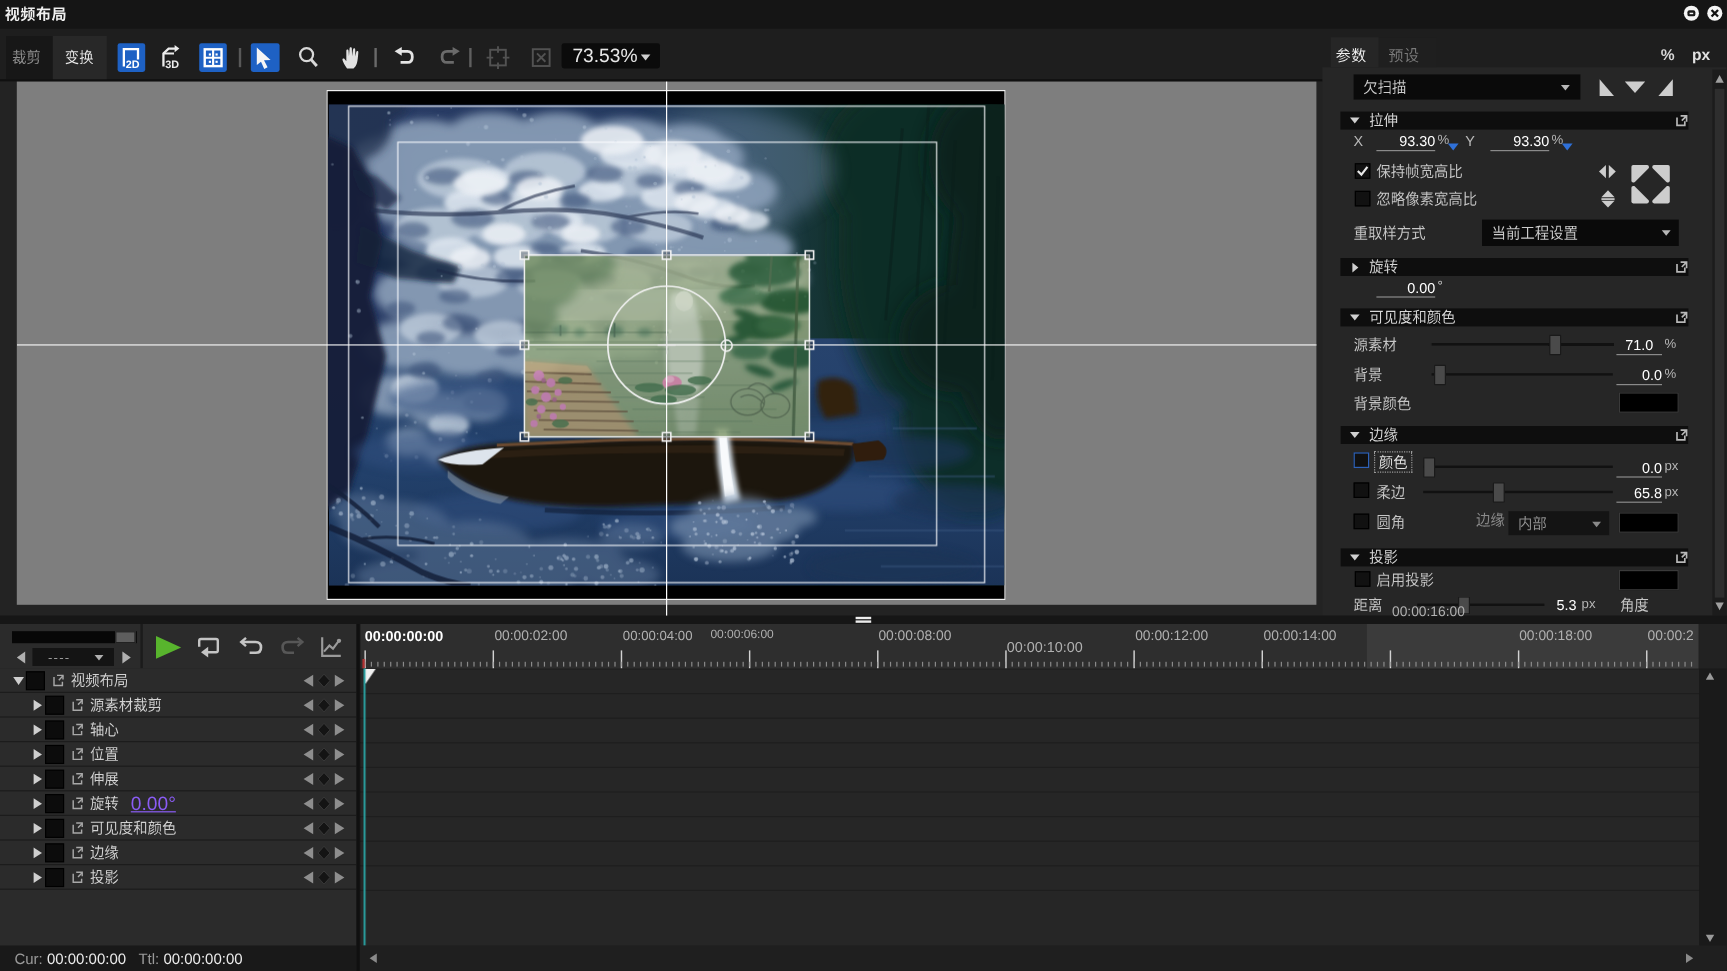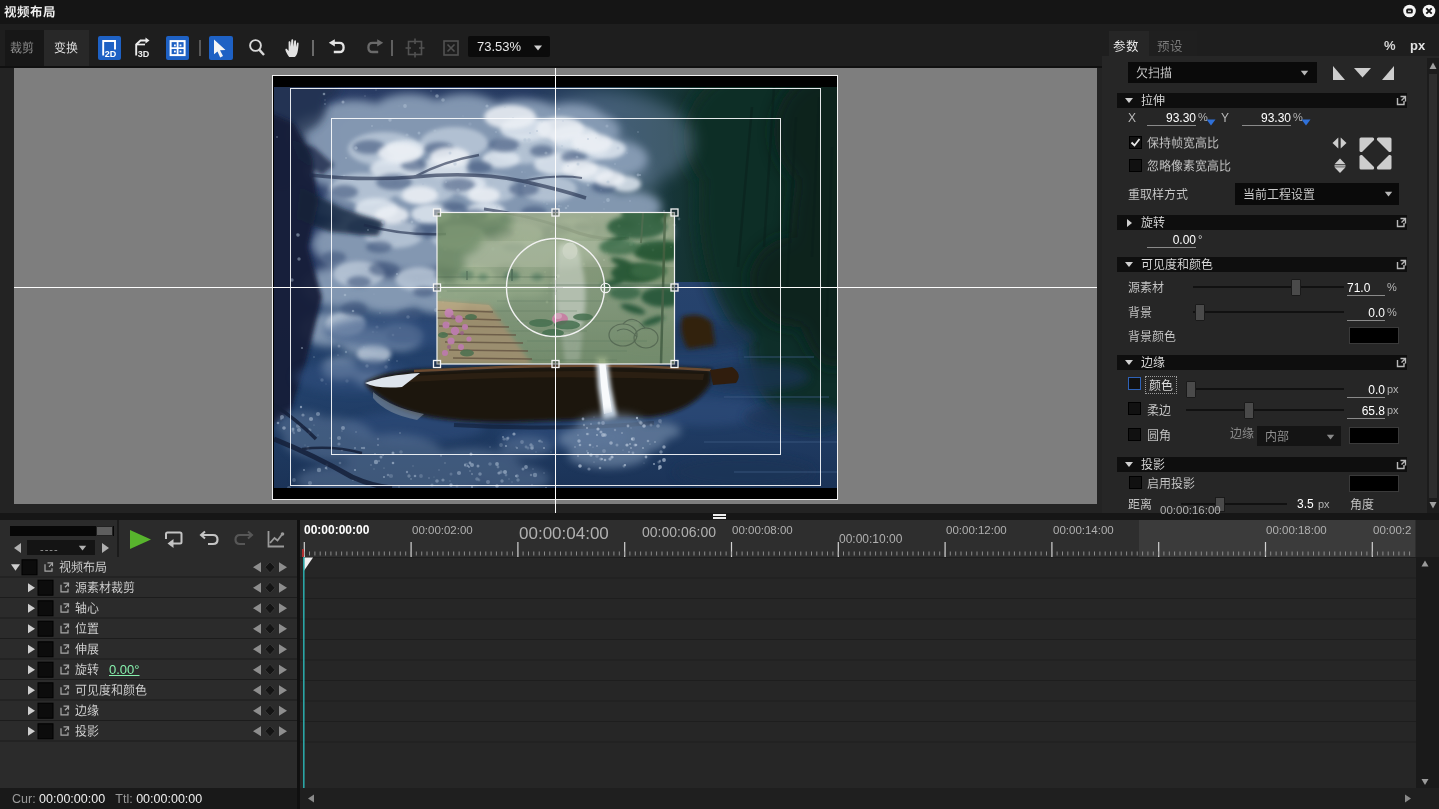--- a/index.html
+++ b/index.html
@@ -68,21 +68,21 @@
 <div class="abs" style="left:391px;top:40px;width:1.5px;height:16px;background:#5f5f5f"></div>
 <svg class="abs" style="left:403px;top:36px" width="24" height="24" viewBox="0 0 24 24">
 <rect x="5.5" y="5.5" width="13" height="13" fill="none" stroke="#525252" stroke-width="1.6"></rect>
 <path d="M12 2.5 V8 M12 16 V21.5 M2.5 12 H8 M16 12 H21.5" stroke="#525252" stroke-width="1.6"></path>
 </svg>
 <svg class="abs" style="left:439px;top:36px" width="24" height="24" viewBox="0 0 24 24">
 <rect x="5" y="5" width="14" height="14" fill="none" stroke="#525252" stroke-width="1.6"></rect>
 <path d="M8.5 8.5 L15.5 15.5 M15.5 8.5 L8.5 15.5" stroke="#525252" stroke-width="1.6"></path>
 </svg>
 <div class="abs" style="left:468px;top:36px;width:82px;height:21px;background:#0b0b0b;border-radius:2px"></div>
-<div class="txt" style="left:477px;top:39px;font-size:13px;color:#e8e8e8">73.53%</div>
+<div class="txt" style="left:477px;top:39px;font-size:16px;color:#e8e8e8">73.53%</div>
 <svg class="abs" style="left:532px;top:44px" width="12" height="8" viewBox="0 0 12 8">
       <path d="M2 1.5 L10 1.5 L6 6.5 Z" fill="#d0d0d0"></path>
     </svg>
 <div class="abs" style="left:0px;top:68px;width:1102px;height:445px;background:#232323"></div>
 <div class="abs" style="left:14px;top:68px;width:1083px;height:436px;background:#7e7e7e"></div>
 <div class="abs" style="left:272px;top:75px;width:566px;height:425px;background:#000;border:1.5px solid #f0f0f0"></div>
 <svg class="abs" style="left:273.5px;top:87px" width="563" height="401" viewBox="0 0 563 401">
 <defs>
 <filter id="b2" x="-30%" y="-30%" width="160%" height="160%">
           <feGaussianBlur stdDeviation="2"></feGaussianBlur>
@@ -965,21 +965,21 @@
 <svg class="abs" style="left:1124px;top:261px" width="10" height="7" viewBox="0 0 10 7">
       <path d="M1 1 L9 1 L5 6 Z" fill="#d0d0d0"></path>
     </svg>
 <svg class="abs" style="left:1396px;top:259px" width="11" height="11" viewBox="0 0 11 11">
 <path d="M1.5 3 L1.5 9.5 L8 9.5 L8 6" fill="none" stroke="#b8b8b8" stroke-width="1.4"></path>
 <path d="M4.5 1.5 L9.5 1.5 L9.5 6.5 M9.5 1.5 L5.5 5.5" fill="none" stroke="#b8b8b8" stroke-width="1.4"></path>
 </svg>
 <div class="abs" style="left:1193px;top:286px;width:151px;height:2px;background:#111"></div>
 <div class="abs" style="left:1291px;top:278.5px;width:10px;height:17px;background:#4a4a4a;border:1px solid #1a1a1a;border-radius:1px"></div>
 <div class="abs" style="left:1347px;top:294.5px;width:38px;height:1px;background:#8a8a8a"></div>
-<div class="txt" style="left:1347px;top:281px;width:38px;text-align:left;font-size:12px;color:#fff">71.0</div>
+<div class="txt" style="left:1347px;top:281px;width:38px;text-align:center;font-size:12px;color:#fff">71.0</div>
 <div class="txt" style="left:1387px;top:281px;font-size:11px;color:#b4b4b4">%</div>
 <div class="abs" style="left:1193px;top:311px;width:151px;height:2px;background:#111"></div>
 <div class="abs" style="left:1195px;top:303.5px;width:10px;height:17px;background:#4a4a4a;border:1px solid #1a1a1a;border-radius:1px"></div>
 <div class="abs" style="left:1347px;top:319.5px;width:38px;height:1px;background:#8a8a8a"></div>
 <div class="txt" style="left:1347px;top:306px;width:38px;text-align:right;font-size:12px;color:#fff">0.0</div>
 <div class="txt" style="left:1387px;top:306px;font-size:11px;color:#b4b4b4">%</div>
 <div class="abs" style="left:1349px;top:327px;width:50px;height:17px;background:#000;border:1px solid #3a3a3a"></div>
 <div class="abs" style="left:1117px;top:355px;width:290px;height:14.5px;background:#0e0e0e"></div>
 <svg class="abs" style="left:1124px;top:359px" width="10" height="7" viewBox="0 0 10 7">
       <path d="M1 1 L9 1 L5 6 Z" fill="#d0d0d0"></path>
@@ -1012,21 +1012,21 @@
       <path d="M1 1 L9 1 L5 6 Z" fill="#d0d0d0"></path>
     </svg>
 <svg class="abs" style="left:1396px;top:459px" width="11" height="11" viewBox="0 0 11 11">
 <path d="M1.5 3 L1.5 9.5 L8 9.5 L8 6" fill="none" stroke="#b8b8b8" stroke-width="1.4"></path>
 <path d="M4.5 1.5 L9.5 1.5 L9.5 6.5 M9.5 1.5 L5.5 5.5" fill="none" stroke="#b8b8b8" stroke-width="1.4"></path>
 </svg>
 <div class="abs" style="left:1129px;top:476px;width:13px;height:13px;background:#111;border:1px solid #000"></div>
 <div class="abs" style="left:1349px;top:475px;width:50px;height:17px;background:#000;border:1px solid #3a3a3a"></div>
 <div class="abs" style="left:1181px;top:503px;width:106px;height:2px;background:#111"></div>
 <div class="abs" style="left:1215px;top:496.5px;width:10px;height:15px;background:#4a4a4a;border:1px solid #1a1a1a"></div>
-<div class="txt" style="left:1297px;top:497px;font-size:12px;color:#fff">3.5</div>
+<div class="txt" style="left:1297px;top:497px;font-size:12px;color:#fff">5.3</div>
 <div class="txt" style="left:1318px;top:498px;font-size:11px;color:#b4b4b4">px</div>
 <div class="abs" style="left:0px;top:513px;width:1439px;height:7px;background:#161616"></div>
 <div class="abs" style="left:713px;top:513.5px;width:13px;height:2px;background:#ececec"></div>
 <div class="abs" style="left:713px;top:516.8px;width:13px;height:2px;background:#ececec"></div>
 <div class="abs" style="left:0px;top:520px;width:297px;height:37px;background:#2b2b2b"></div>
 <div class="abs" style="left:10px;top:526px;width:104px;height:10px;background:#070707"></div>
 <div class="abs" style="left:96px;top:526px;width:17px;height:10px;background:#5e5e5e;border:1px solid #222"></div>
 <svg class="abs" style="left:12px;top:542px" width="11" height="12" viewBox="0 0 11 12">
       <path d="M9 1 L9 11 L2 6 Z" fill="#b0b0b0"></path>
     </svg>
@@ -1278,22 +1278,22 @@
       <rect x="1077.0" y="31.5" width="1" height="4" fill="#9a9a9a" opacity="0.85"></rect>
       <rect x="1082.4" y="31.5" width="1" height="4" fill="#9a9a9a" opacity="0.85"></rect>
       <rect x="1087.7" y="31.5" width="1" height="4" fill="#9a9a9a" opacity="0.85"></rect>
       <rect x="1093.1" y="31.5" width="1" height="4" fill="#9a9a9a" opacity="0.85"></rect>
       <rect x="1098.4" y="31.5" width="1" height="4" fill="#9a9a9a" opacity="0.85"></rect>
       <rect x="1103.7" y="31.5" width="1" height="4" fill="#9a9a9a" opacity="0.85"></rect>
       <rect x="1109.1" y="31.5" width="1" height="4" fill="#9a9a9a" opacity="0.85"></rect>
     </svg>
 <div class="txt" style="left:304px;top:523px;font-size:12px;font-weight:bold;color:#fff">00:00:00:00</div>
 <div class="txt" style="left:412px;top:524px;font-size:11.5px;color:#b0b0b0">00:00:02:00</div>
-<div class="txt" style="left:519px;top:524px;font-size:17px;color:#b0b0b0">00:00:04:00</div>
-<div class="txt" style="left:642px;top:524px;font-size:14px;color:#b0b0b0">00:00:06:00</div>
+<div class="txt" style="left:519px;top:524px;font-size:11px;color:#b0b0b0">00:00:04:00</div>
+<div class="txt" style="left:592px;top:524px;font-size:10px;color:#b0b0b0">00:00:06:00</div>
 <div class="txt" style="left:732px;top:524px;font-size:11.5px;color:#b0b0b0">00:00:08:00</div>
 <div class="txt" style="left:839px;top:532px;font-size:12px;color:#b0b0b0">00:00:10:00</div>
 <div class="txt" style="left:946px;top:524px;font-size:11.5px;color:#b0b0b0">00:00:12:00</div>
 <div class="txt" style="left:1053px;top:524px;font-size:11.5px;color:#b0b0b0">00:00:14:00</div>
 <div class="txt" style="left:1160px;top:504px;font-size:11.5px;color:#b0b0b0">00:00:16:00</div>
 <div class="txt" style="left:1266px;top:524px;font-size:11.5px;color:#b0b0b0">00:00:18:00</div>
 <div class="txt" style="left:1373px;top:524px;font-size:11.5px;color:#b0b0b0">00:00:2</div>
 <div class="abs" style="left:0px;top:557px;width:297px;height:231px;background:#2b2b2b"></div>
 <div class="abs" style="left:297px;top:520px;width:3px;height:289px;background:#101010"></div>
 <div class="abs" style="left:300px;top:557px;width:1116px;height:231px;background:#262626"></div>
@@ -1408,21 +1408,21 @@
       <rect x="38" y="166.8" width="15" height="15" fill="#0c0c0c" stroke="#000"></rect>
       <g fill="none" stroke="#a8a8a8" stroke-width="1.2">
         <path d="M61 171.2 L61 178.2 L68 178.2 L68 175.2"></path>
         <path d="M63.5 169.8 L68.5 169.8 L68.5 173.2"></path>
         <path d="M65 173.8 L68.5 170.2"></path>
       </g>
       <path d="M261 169.2 L261 179.2 L253 174.2 Z" fill="#8e8e8e"></path>
       <path d="M270 168.8 L275 174.2 L270 179.8 L265 174.2 Z" fill="#141414" stroke="#3a3a3a" stroke-width="0.8"></path>
       <path d="M279 169.2 L279 179.2 L287 174.2 Z" fill="#8e8e8e"></path>
     </svg>
-<div class="txt" style="left:109px;top:662px;font-size:13px;color:#86efac;text-decoration:underline">0.00°</div>
+<div class="txt" style="left:109px;top:662px;font-size:16px;color:#8b5cf6;text-decoration:underline">0.00°</div>
 <svg class="abs" style="left:301px;top:549px" width="14" height="240" viewBox="0 0 14 240">
       <rect x="1" y="0" width="2" height="8" fill="#b03030"></rect>
       <path d="M2.5 8.5 L12 8.5 L2.5 22.5 Z" fill="#f0f0f0"></path>
       <rect x="2" y="8" width="1.6" height="231" fill="#2aa5a5"></rect>
     </svg>
 <div class="abs" style="left:0px;top:788px;width:297px;height:21px;background:#191919"></div>
 <div class="abs" style="left:300px;top:788px;width:1139px;height:21px;background:#1f1f1f"></div>
 <div class="txt" style="left:12px;top:792px;font-size:12.5px;color:#9a9a9a">Cur: <span style="color:#ededed">00:00:00:00</span>&nbsp;&nbsp; Ttl: <span style="color:#ededed">00:00:00:00</span></div>
 <svg class="abs" style="left:306px;top:793px" width="10" height="11" viewBox="0 0 10 11">
       <path d="M8 1.5 L8 9.5 L2 5.5 Z" fill="#8a8a8a"></path>

